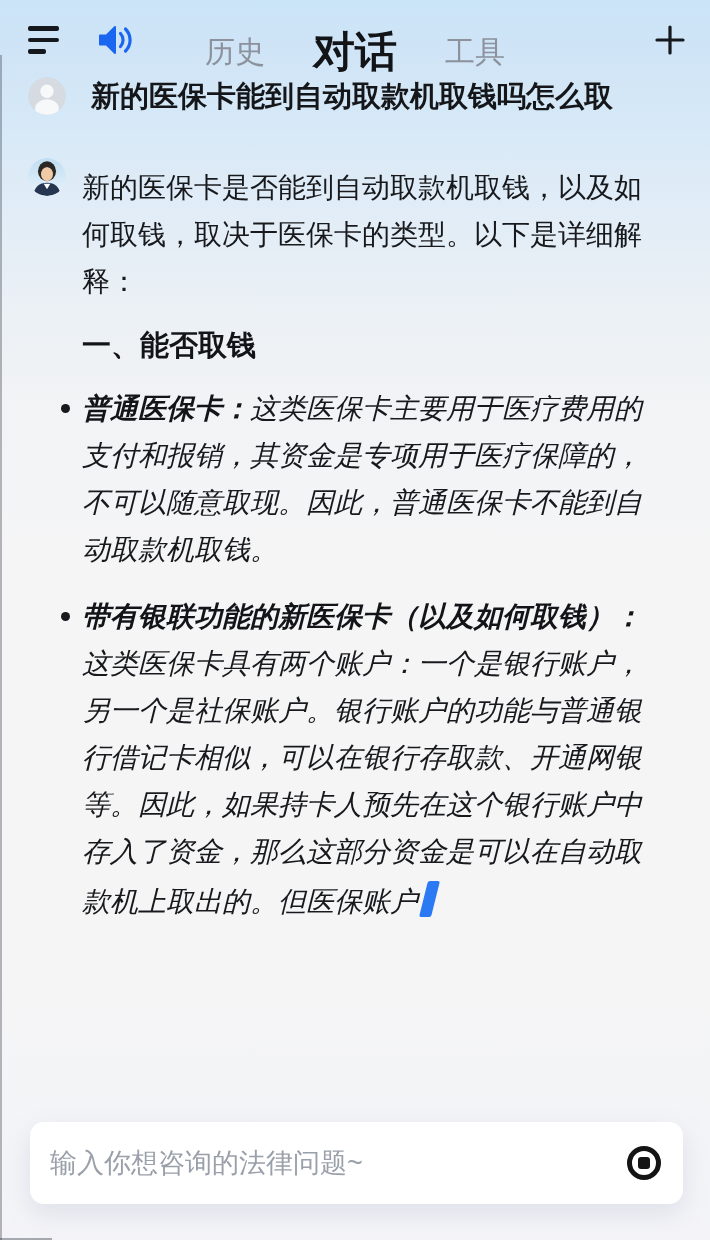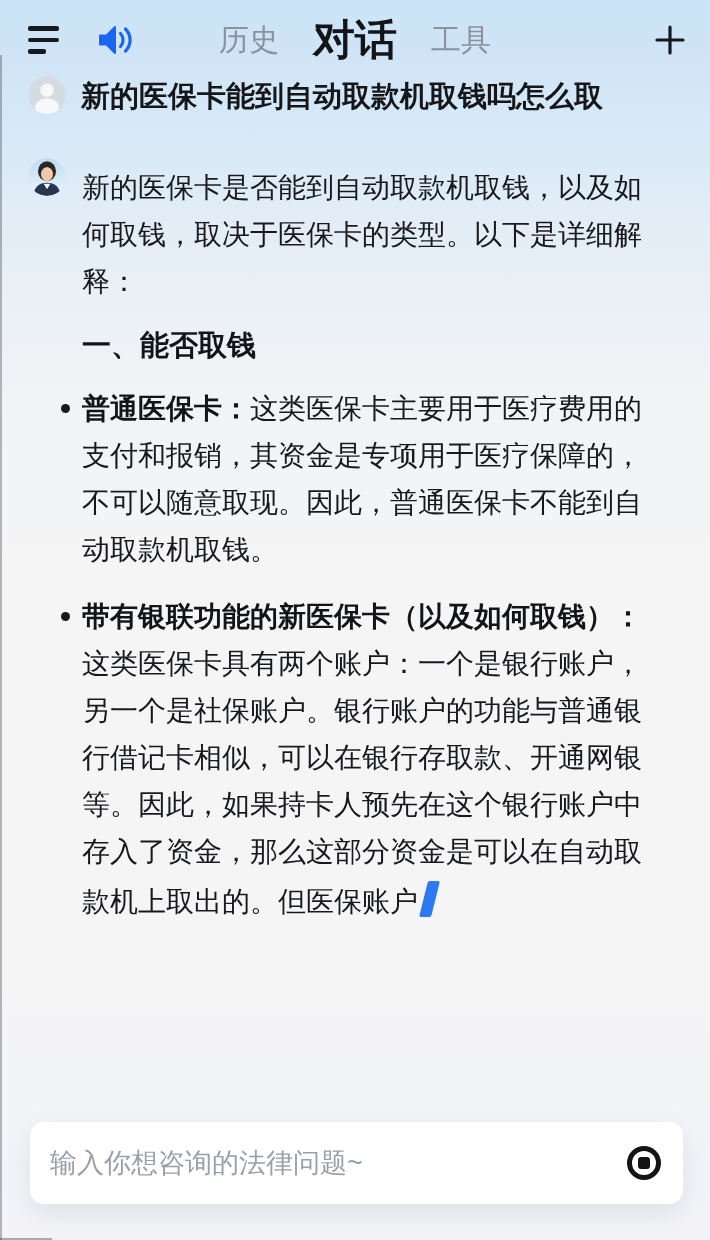--- a/index.html
+++ b/index.html
@@ -26,38 +26,38 @@
   .header{position:absolute;top:0;left:0;width:710px;height:80px;
     display:flex;align-items:center;padding:0 24px 0 28px;box-sizing:border-box;}
   .menu-btn{width:32px;height:30px;display:flex;flex-direction:column;
     justify-content:center;gap:7px;cursor:pointer;}
   .menu-btn i{display:block;height:4.5px;border-radius:2px;background:#15181c;}
   .menu-btn i:nth-child(1){width:31px;}
   .menu-btn i:nth-child(2){width:31px;}
   .menu-btn i:nth-child(3){width:18px;}
   .speaker-btn{margin-left:38px;width:36px;height:34px;display:flex;
     align-items:center;cursor:pointer;}
-  .tabs{position:absolute;left:50%;top:0;height:80px;transform:translateX(-50%);
-    display:flex;align-items:center;gap:34px;}
+  .tabs{position:absolute;left:50%;top:12px;height:80px;transform:translateX(-50%);
+    display:flex;align-items:center;gap:48px;}
   .tab{font-size:30px;color:#8b929c;cursor:pointer;white-space:nowrap;}
   .tab.active{font-size:42px;font-weight:700;color:#121418;}
   .plus-btn{margin-left:auto;width:32px;height:32px;cursor:pointer;}
 
   
   .avatar{width:38px;height:38px;border-radius:50%;overflow:hidden;flex:0 0 auto;}
   .user-row{position:absolute;top:76px;left:28px;width:654px;
-    display:flex;gap:15px;}
+    display:flex;align-items:center;gap:25px;}
   .user-text{font-size:29px;font-weight:700;color:#141619;line-height:40px;}
 
   .ai-row{position:absolute;top:158px;left:28px;width:636px;}
   .ai-avatar{position:absolute;left:0;top:0;}
   .ai-content{margin-left:54px;width:582px;font-size:28px;line-height:47px;color:#17191c;}
   .ai-intro{margin:6px 0 0 0;}
   .ai-heading{font-size:29px;font-weight:700;line-height:47px;margin:17px 0 0 0;color:#121418;}
-  .ai-list{list-style:none;margin:16px 0 9px 0;padding:0;}
+  .ai-list{list-style:none;margin:16px 0 9px 0;padding:0;font-style:italic;}
   .ai-list li{position:relative;margin-top:20px;}
   .ai-list li:first-child{margin-top:0;}
   .ai-list li::before{content:"";position:absolute;left:-21px;top:19px;
     width:9px;height:9px;border-radius:50%;background:#17191c;}
   .lead{font-weight:700;color:#121418;}
   .typing-cursor{display:inline-block;width:12px;height:36px;margin-left:7px;
     background:#2b7af4;border-radius:2px;transform:skewX(-14deg) translateY(6px);}
 
   
   .composer{position:absolute;left:30px;top:1122px;width:653px;height:82px;

